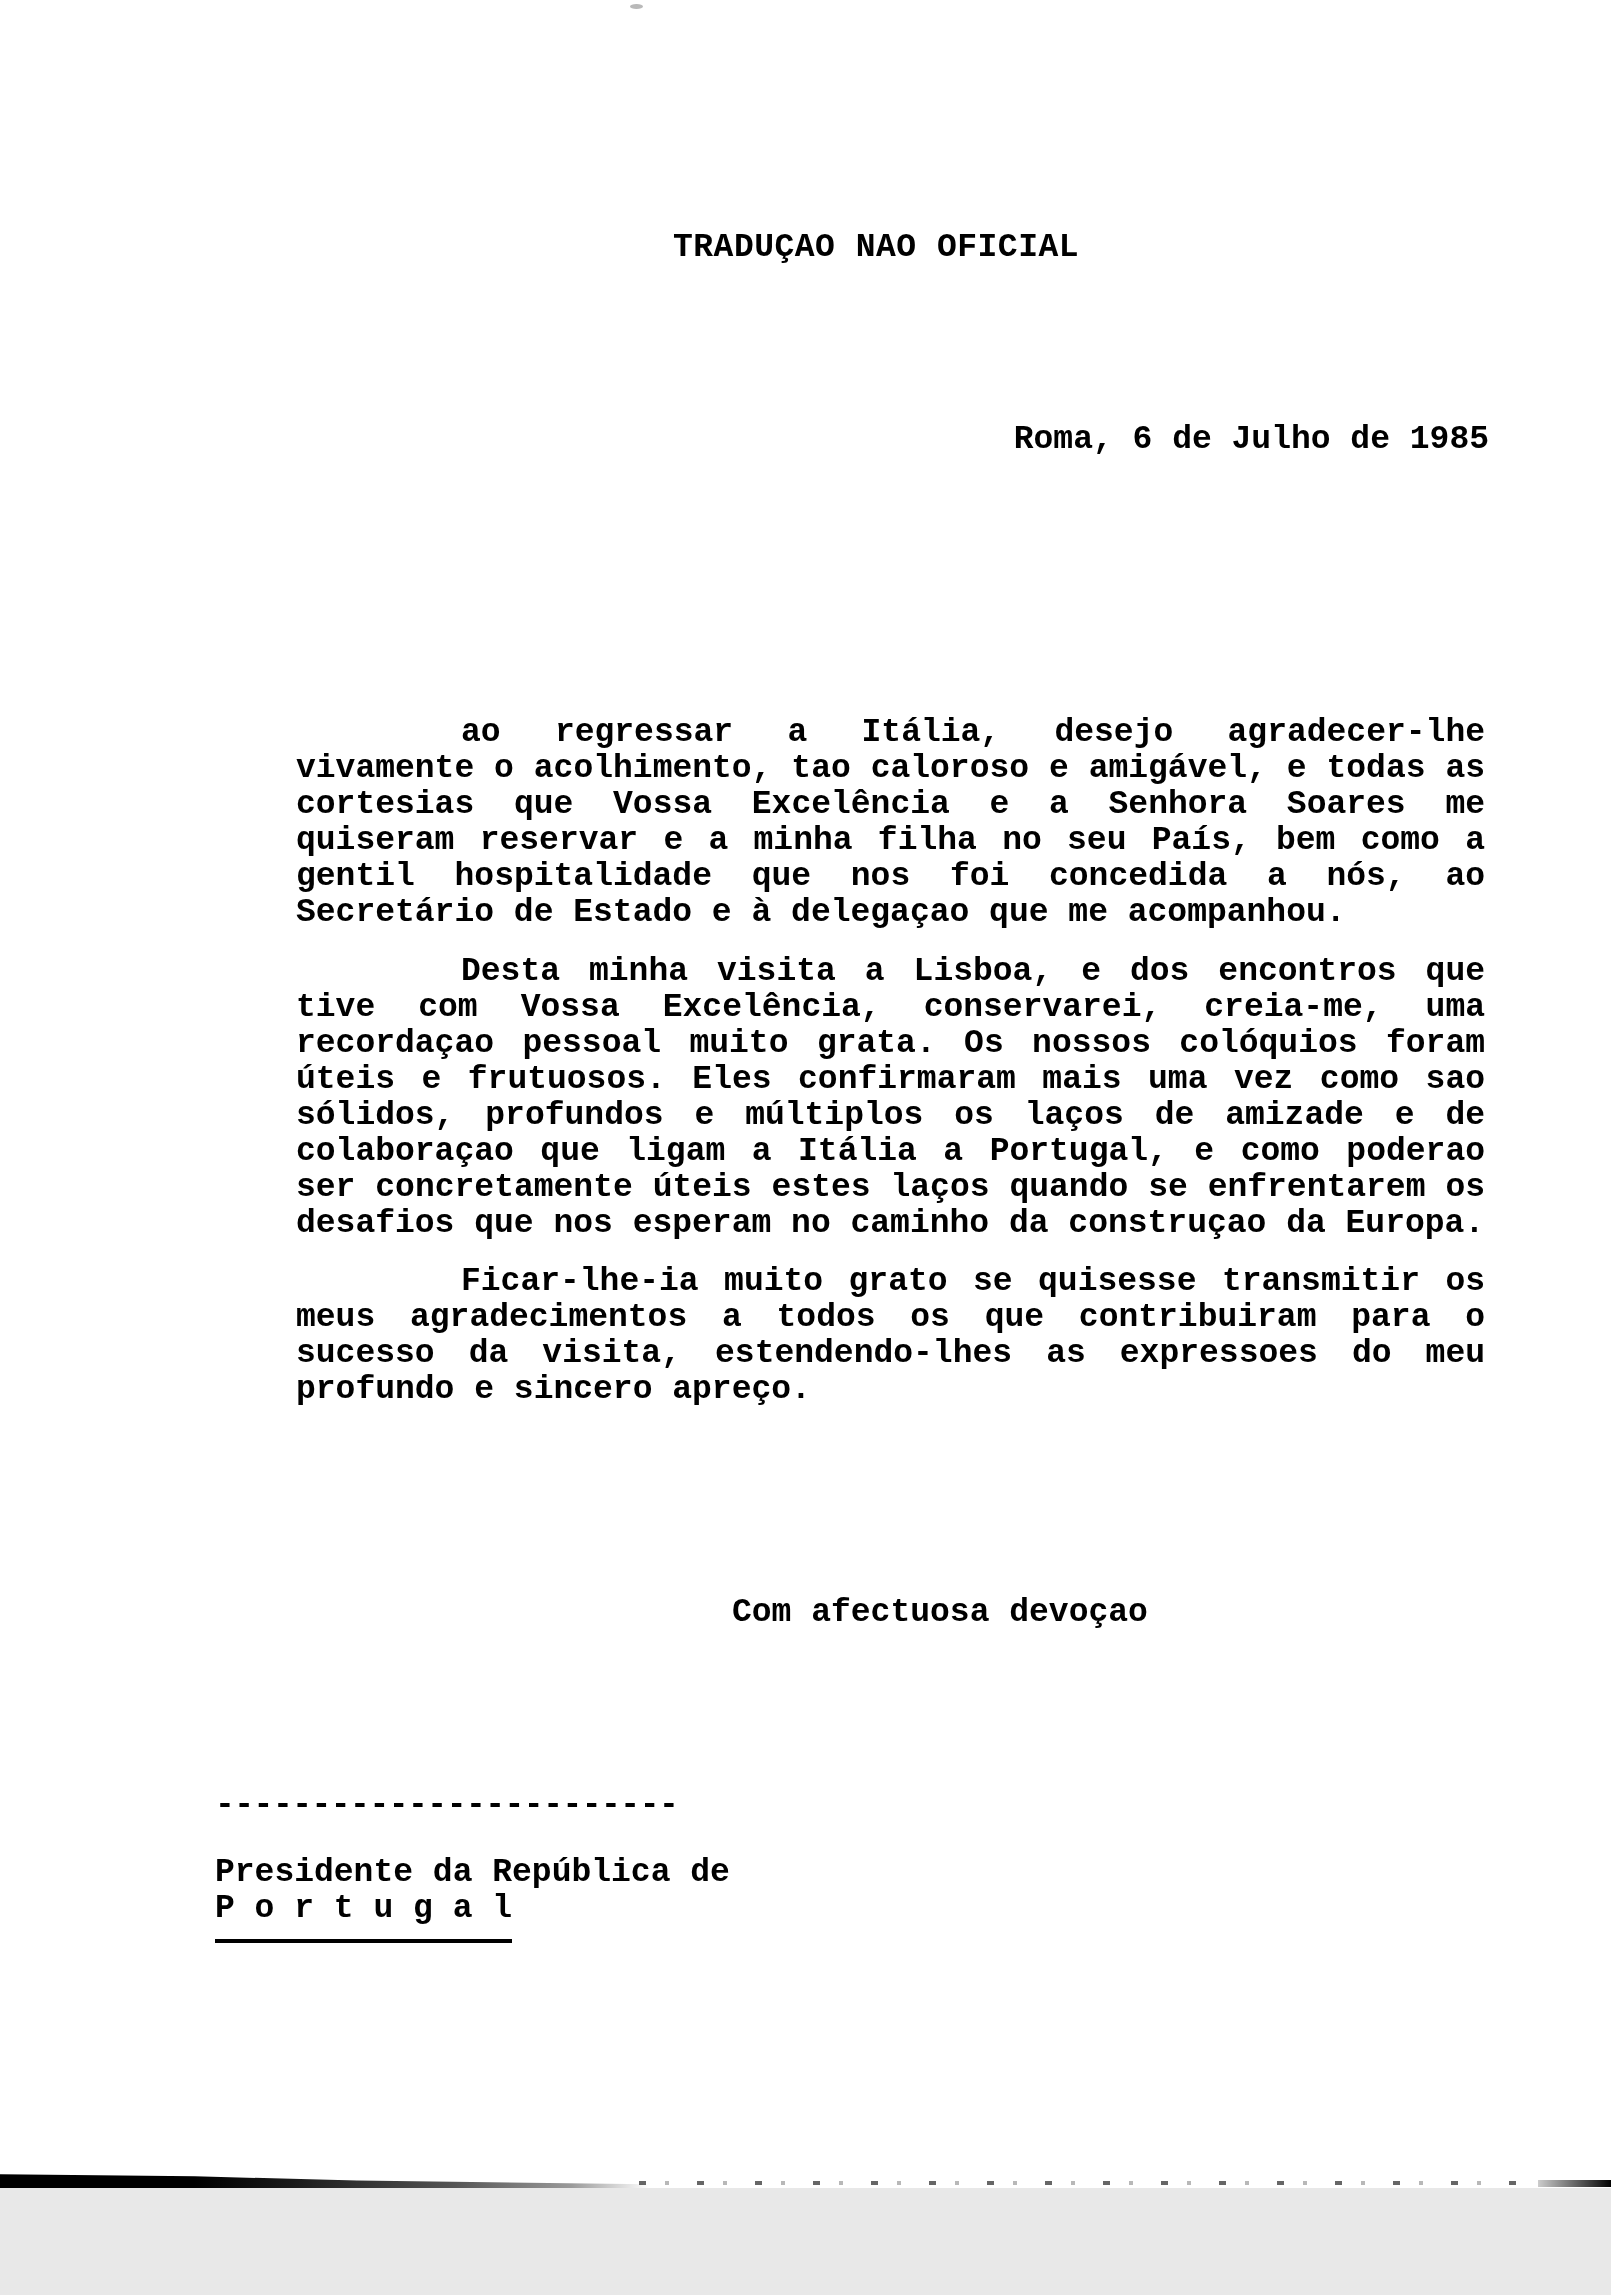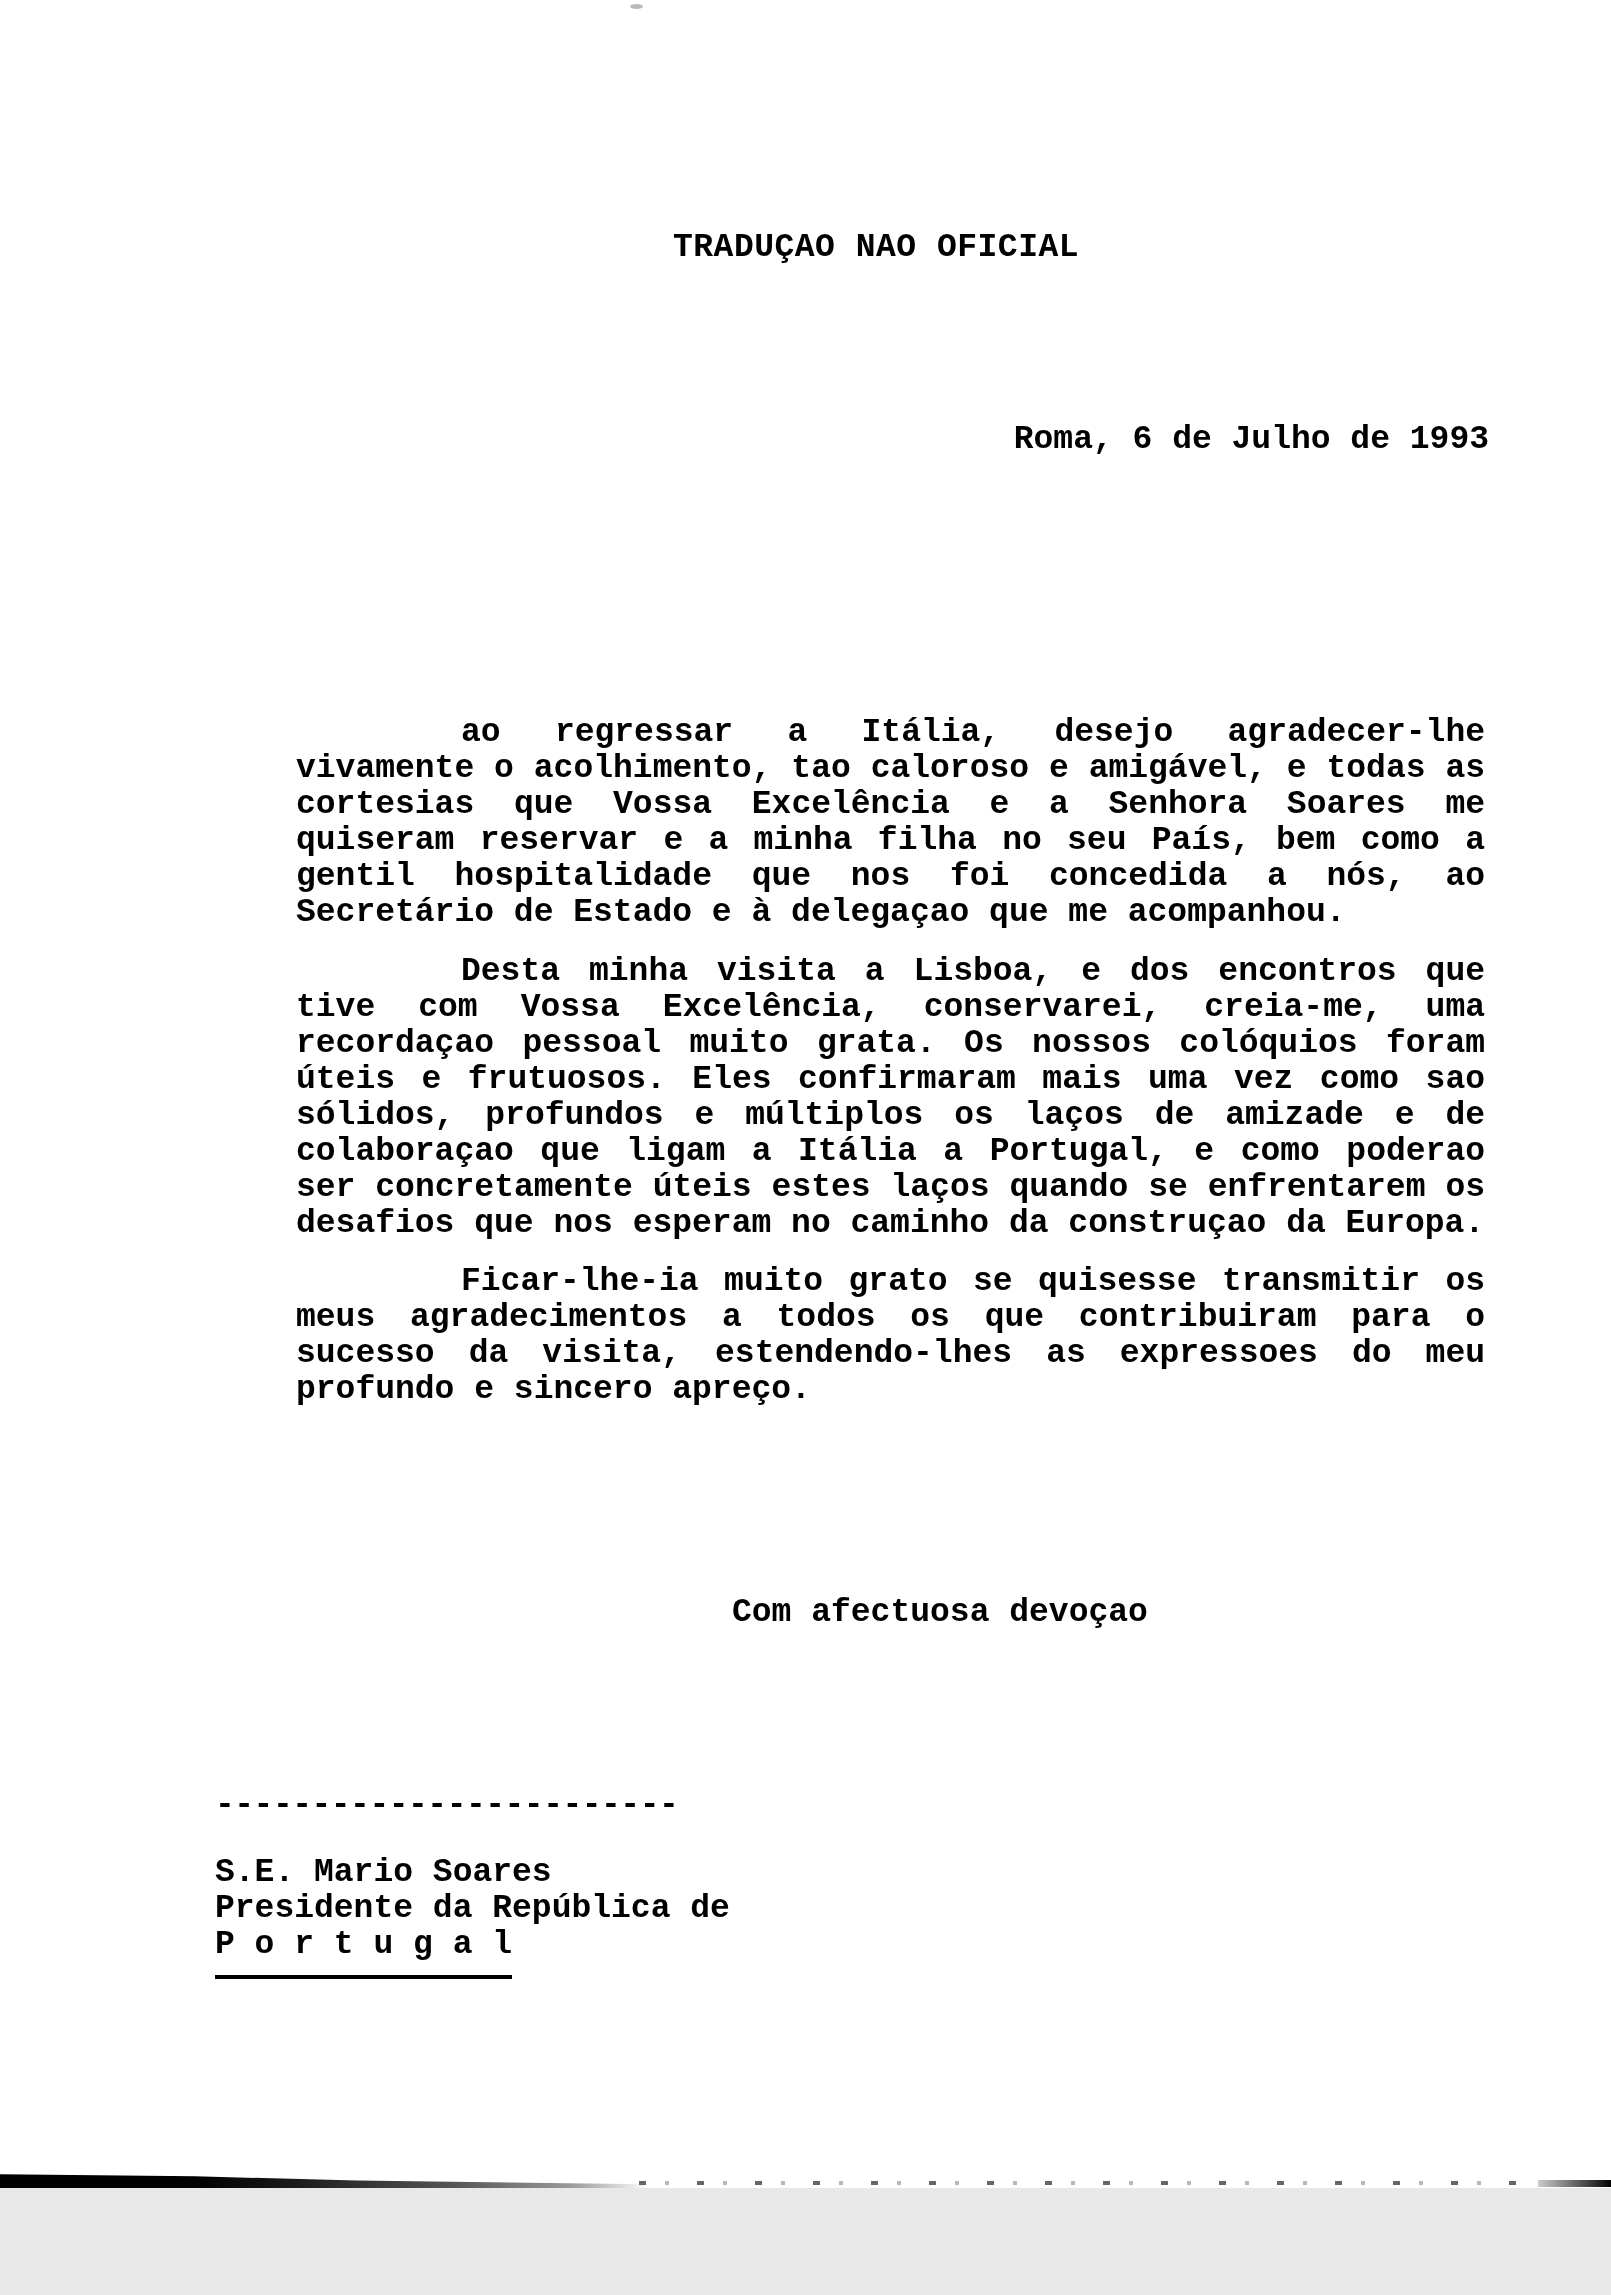--- a/index.html
+++ b/index.html
@@ -125,35 +125,34 @@
 </head>
 <body>
 
 <div class="page">
 
   <div class="speck-top"></div>
 
   <div class="doc-title">TRADUÇAO NAO OFICIAL</div>
 
   <div class="dateline-row">
-    <span>Roma, 6 de Julho de 1993</span>
+    <span>Roma, 6 de Julho de 1985</span>
   </div>
 
 
   <div class="letter-body">
     <p>ao regressar a Itália, desejo agradecer-lhe vivamente o acolhimento, tao caloroso e amigável, e todas as cortesias que Vossa Excelência e a Senhora Soares me quiseram reservar e a minha filha no seu País, bem como a gentil hospitalidade que nos foi concedida a nós, ao Secretário de Estado e à delegaçao que me acompanhou.</p>
     <p>Desta minha visita a Lisboa, e dos encontros que tive com Vossa Excelência, conservarei, creia-me, uma recordaçao pessoal muito grata. Os nossos colóquios foram úteis e frutuosos. Eles confirmaram mais uma vez como sao sólidos, profundos e múltiplos os laços de amizade e de colaboraçao que ligam a Itália a Portugal, e como poderao ser concretamente úteis estes laços quando se enfrentarem os desafios que nos esperam no caminho da construçao da Europa.</p>
     <p>Ficar-lhe-ia muito grato se quisesse transmitir os meus agradecimentos a todos os que contribuiram para o sucesso da visita, estendendo-lhes as expressoes do meu profundo e sincero apreço.</p>
   </div>
 
   <div class="closing">Com afectuosa devoçao</div>
 
   <div class="signature-block">
     <div class="signature-rule">------------------------</div>
-    <div class="recipient-line">S.E. Mario Soares</div>
     <div class="recipient-line">Presidente da República de</div>
     <div class="recipient-line">
       <span class="recipient-country">P o r t u g a l</span>
     </div>
   </div>
 
   <div class="smudge-bottom">
     <div class="smudge-left"></div>
     <div class="smudge-mid"></div>
     <div class="smudge-right"></div>

